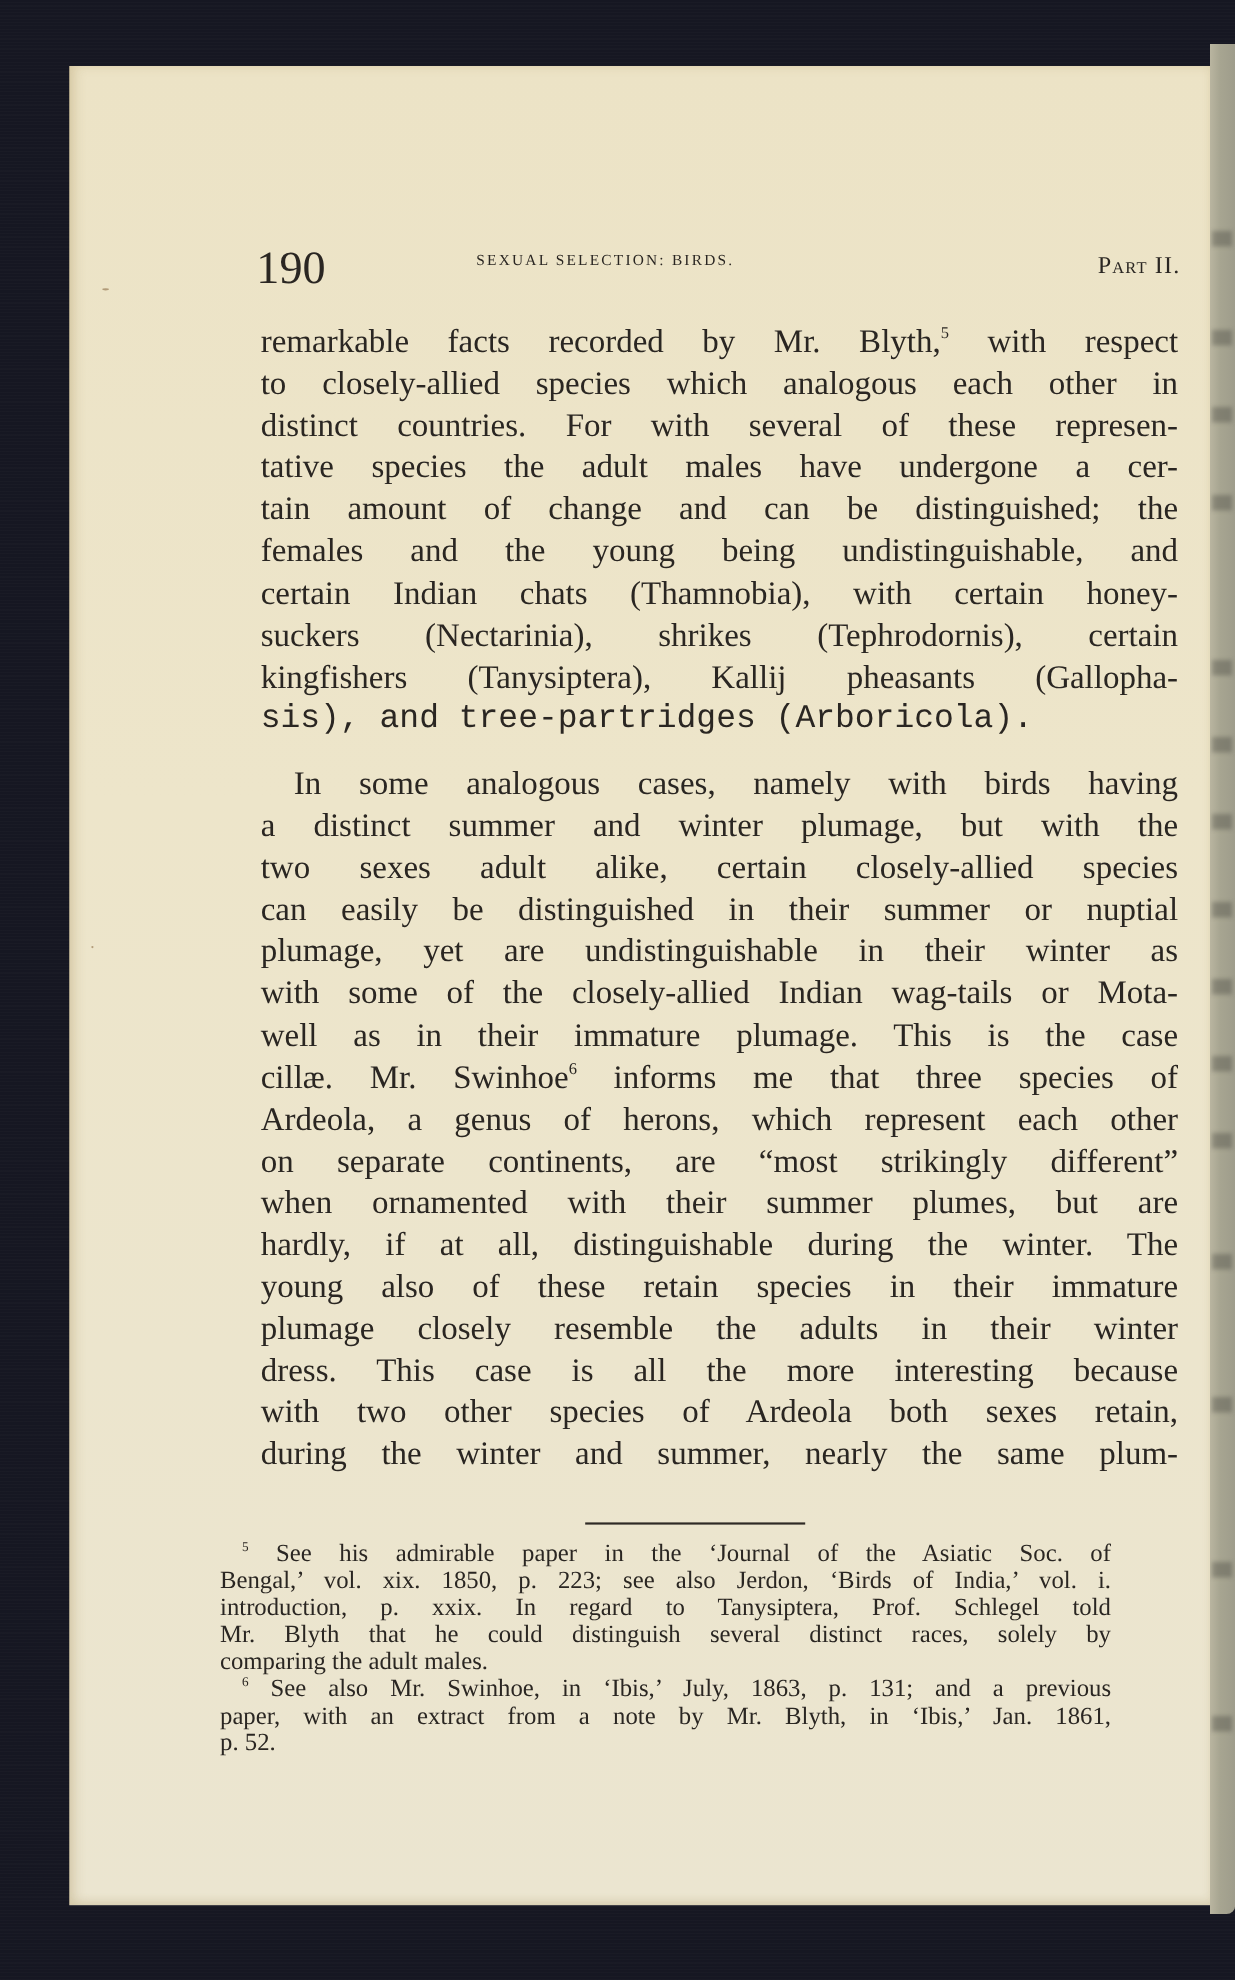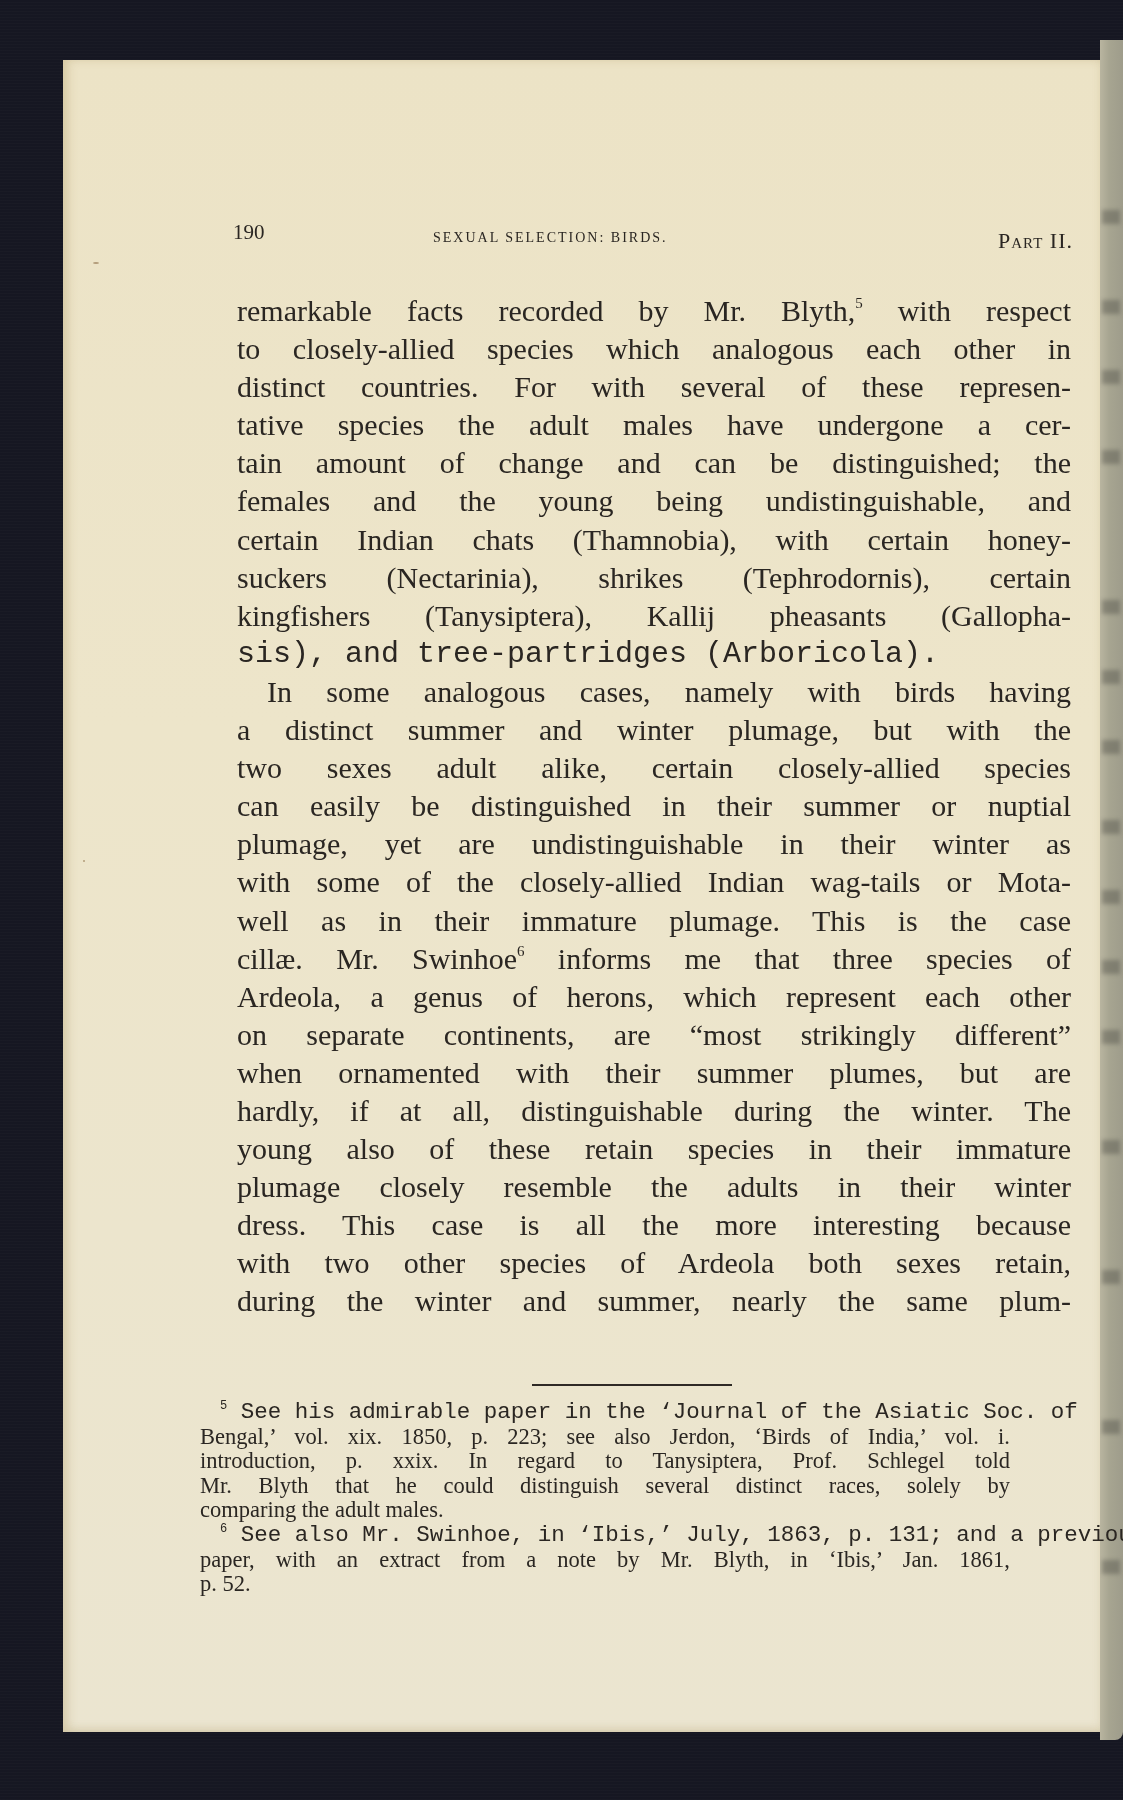--- a/index.html
+++ b/index.html
@@ -27,21 +27,21 @@
   .page {
     position: absolute; left: 63px; top: 60px; width: 1037px; height: 1672px;
     background: linear-gradient(180deg, #ece3c6 0%, #ede5ca 40%, #ebe5d0 100%);
     box-shadow: inset 6px 0 10px rgba(150,120,60,0.18), inset 0 -4px 8px rgba(150,120,60,0.12);
   }
   .running-head {
     position: absolute; left: 170px; top: 160px; width: 840px; height: 40px;
   }
   .page-number {
     position: absolute; left: 0; top: 0;
-    font-size: 21px; font-family: "Liberation Serif", serif; color: #2a2622;
+    font-size: 42px; font-family: "Liberation Serif", serif; color: #2a2622;
   }
   .head-title {
     position: absolute; left: 200px; top: 10px;
     font-size: 14px; letter-spacing: 2px; font-family: "Liberation Serif", serif; color: #2a2622;
   }
   .head-part {
     position: absolute; right: 0; top: 8px;
     font-size: 22px; font-family: "Liberation Serif", serif; color: #2a2622;
     font-variant: small-caps; letter-spacing: 1px;
   }
@@ -49,37 +49,37 @@
     position: absolute; left: 174px; top: 232px; width: 834px;
     font-family: "Liberation Serif", serif;
     font-size: 30px; line-height: 38.1px; color: #2a2622;
   }
   .line {
     display: block; white-space: nowrap;
     text-align: justify; text-align-last: justify;
     height: 38.1px;
   }
   .line.last { text-align-last: left; font-family: Liberation Mono, monospace; }
-  .line.indent { padding-left: 30px; }
+  .line.indent { padding-left: 30px; margin-top: 21px; }
   sup.fn { font-size: 15px; vertical-align: 13px; line-height: 0; }
   .rule {
     position: absolute; left: 469px; top: 1324px; width: 200px; height: 2px;
     background: #2f2a25;
   }
   .footnotes {
     position: absolute; left: 137px; top: 1340px; width: 810px;
     font-family: "Liberation Serif", serif;
     font-size: 22.5px; line-height: 24.6px; color: #2a2622;
   }
   .fline {
     display: block; white-space: nowrap;
     text-align: justify; text-align-last: justify; height: 24.6px;
   }
   .fline.last { text-align-last: left; }
-  .fline.indent { padding-left: 20px; font-family: Liberation Mono, monospace; }
+  .fline.indent { padding-left: 20px; }
   sup.fnm { font-size: 12px; vertical-align: 9px; line-height: 0; }
   .speck { position: absolute; background: #8a6a45; border-radius: 50%; opacity: .6; }
 </style>
 </head>
 <body>
 
 <div class="backdrop"></div>
 
 <div class="next-page-strip">
   <div class="ghost" style="top:170px"></div>

